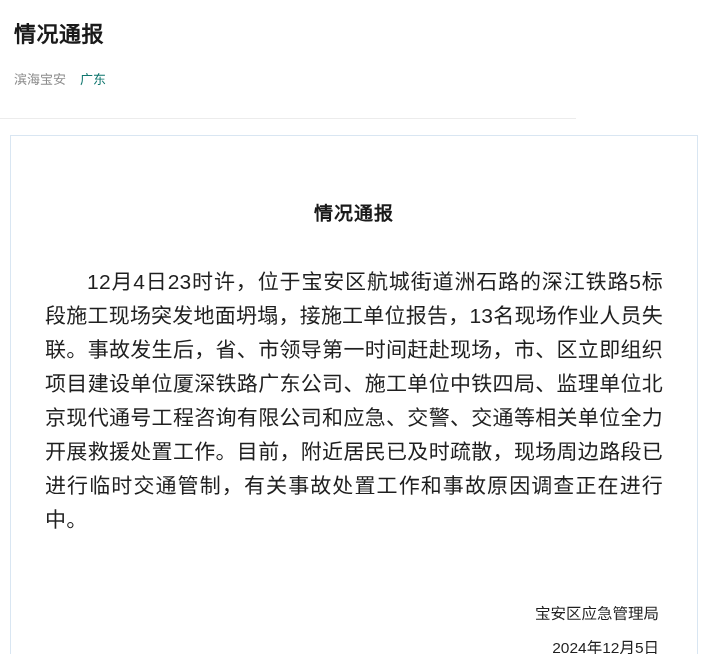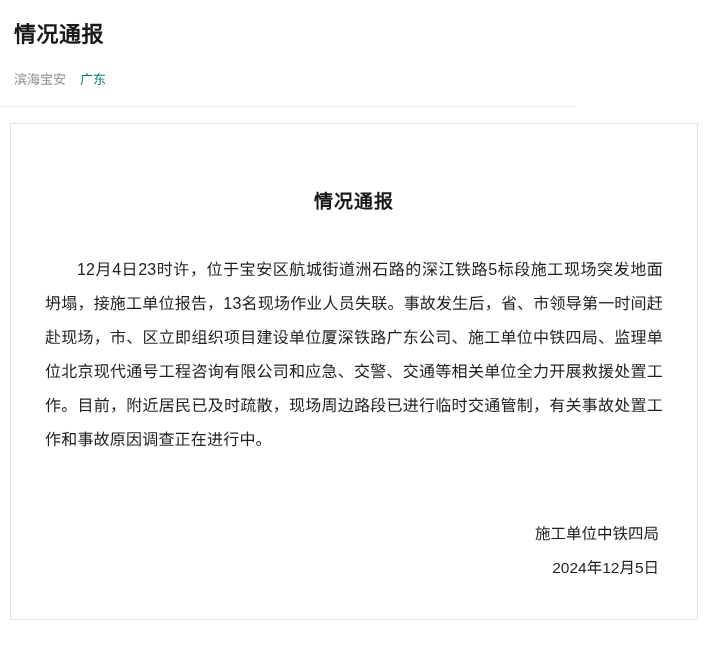--- a/index.html
+++ b/index.html
@@ -32,21 +32,21 @@
     letter-spacing: 0.5px;
     margin: 0 0 18px 0;
   }
   .meta-line {
     font-size: 13px;
     color: #9a9a9a;
     line-height: 20px;
     display: flex;
     align-items: center;
     gap: 14px;
-    margin-bottom: 16px;
+    margin-bottom: 28px;
   }
   .meta-source {
     color: #8d8d8d;
   }
   .meta-date {
     color: #a5a5a5;
     letter-spacing: 0.3px;
   }
   .meta-region {
     color: #0f766e;
@@ -69,21 +69,21 @@
   }
   .notice-title {
     text-align: center;
     font-size: 19px;
     font-weight: bold;
     color: #1a1a1a;
     letter-spacing: 1px;
     margin: 14px 0 40px 0;
   }
   .notice-para {
-    font-size: 16px;
+    font-size: 21px;
     line-height: 34px;
     color: #1f1f1f;
     text-align: justify;
     text-justify: inter-ideograph;
     text-indent: 2em;
     margin: 0;
     letter-spacing: 0.2px;
   }
   .sign-block {
     margin-top: 60px;
@@ -116,19 +116,19 @@
 
   <div class="divider"></div>
 
   <div class="body-wrap">
     <div class="notice-card">
       <div class="notice-title">情况通报</div>
 
       <p class="notice-para">12月4日23时许，位于宝安区航城街道洲石路的深江铁路5标段施工现场突发地面坍塌，接施工单位报告，13名现场作业人员失联。事故发生后，省、市领导第一时间赶赴现场，市、区立即组织项目建设单位厦深铁路广东公司、施工单位中铁四局、监理单位北京现代通号工程咨询有限公司和应急、交警、交通等相关单位全力开展救援处置工作。目前，附近居民已及时疏散，现场周边路段已进行临时交通管制，有关事故处置工作和事故原因调查正在进行中。</p>
 
       <div class="sign-block">
-        <span class="sign-org">施工单位中铁四局</span>
+        <span class="sign-org">宝安区应急管理局</span>
         <span class="sign-date">2024年12月5日</span>
       </div>
     </div>
   </div>
 
 </div>
 
 </body></html>

